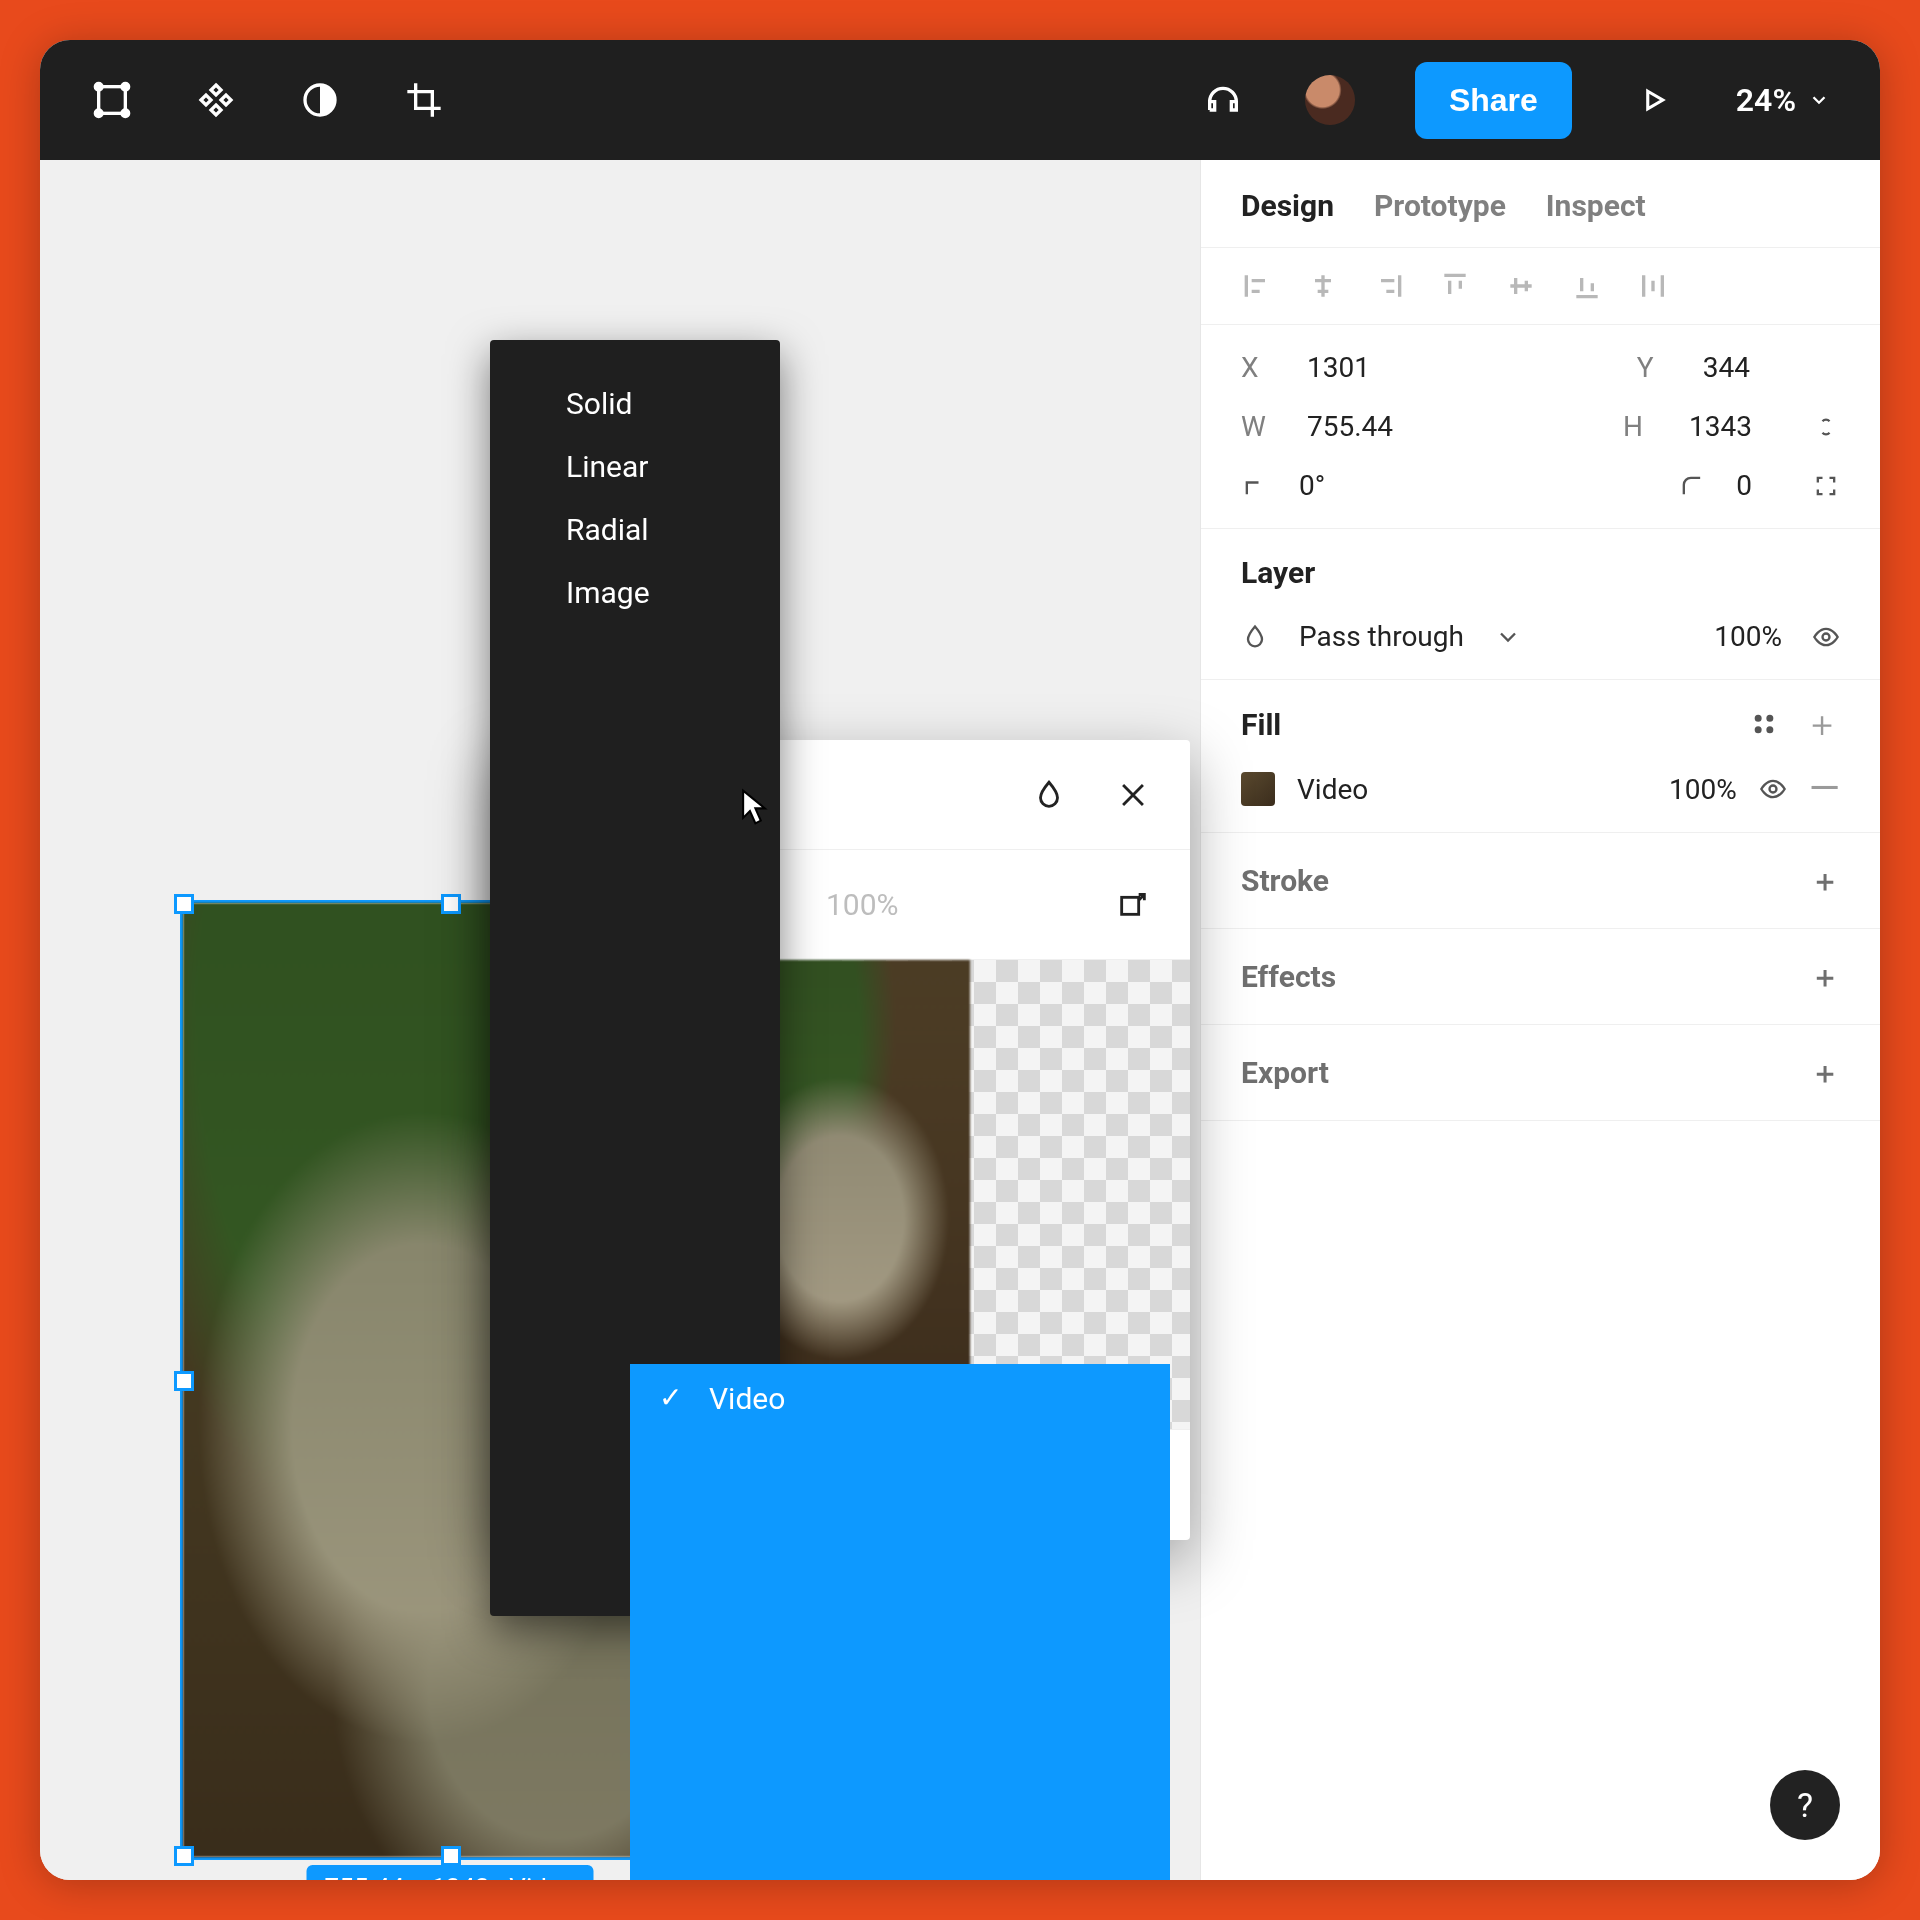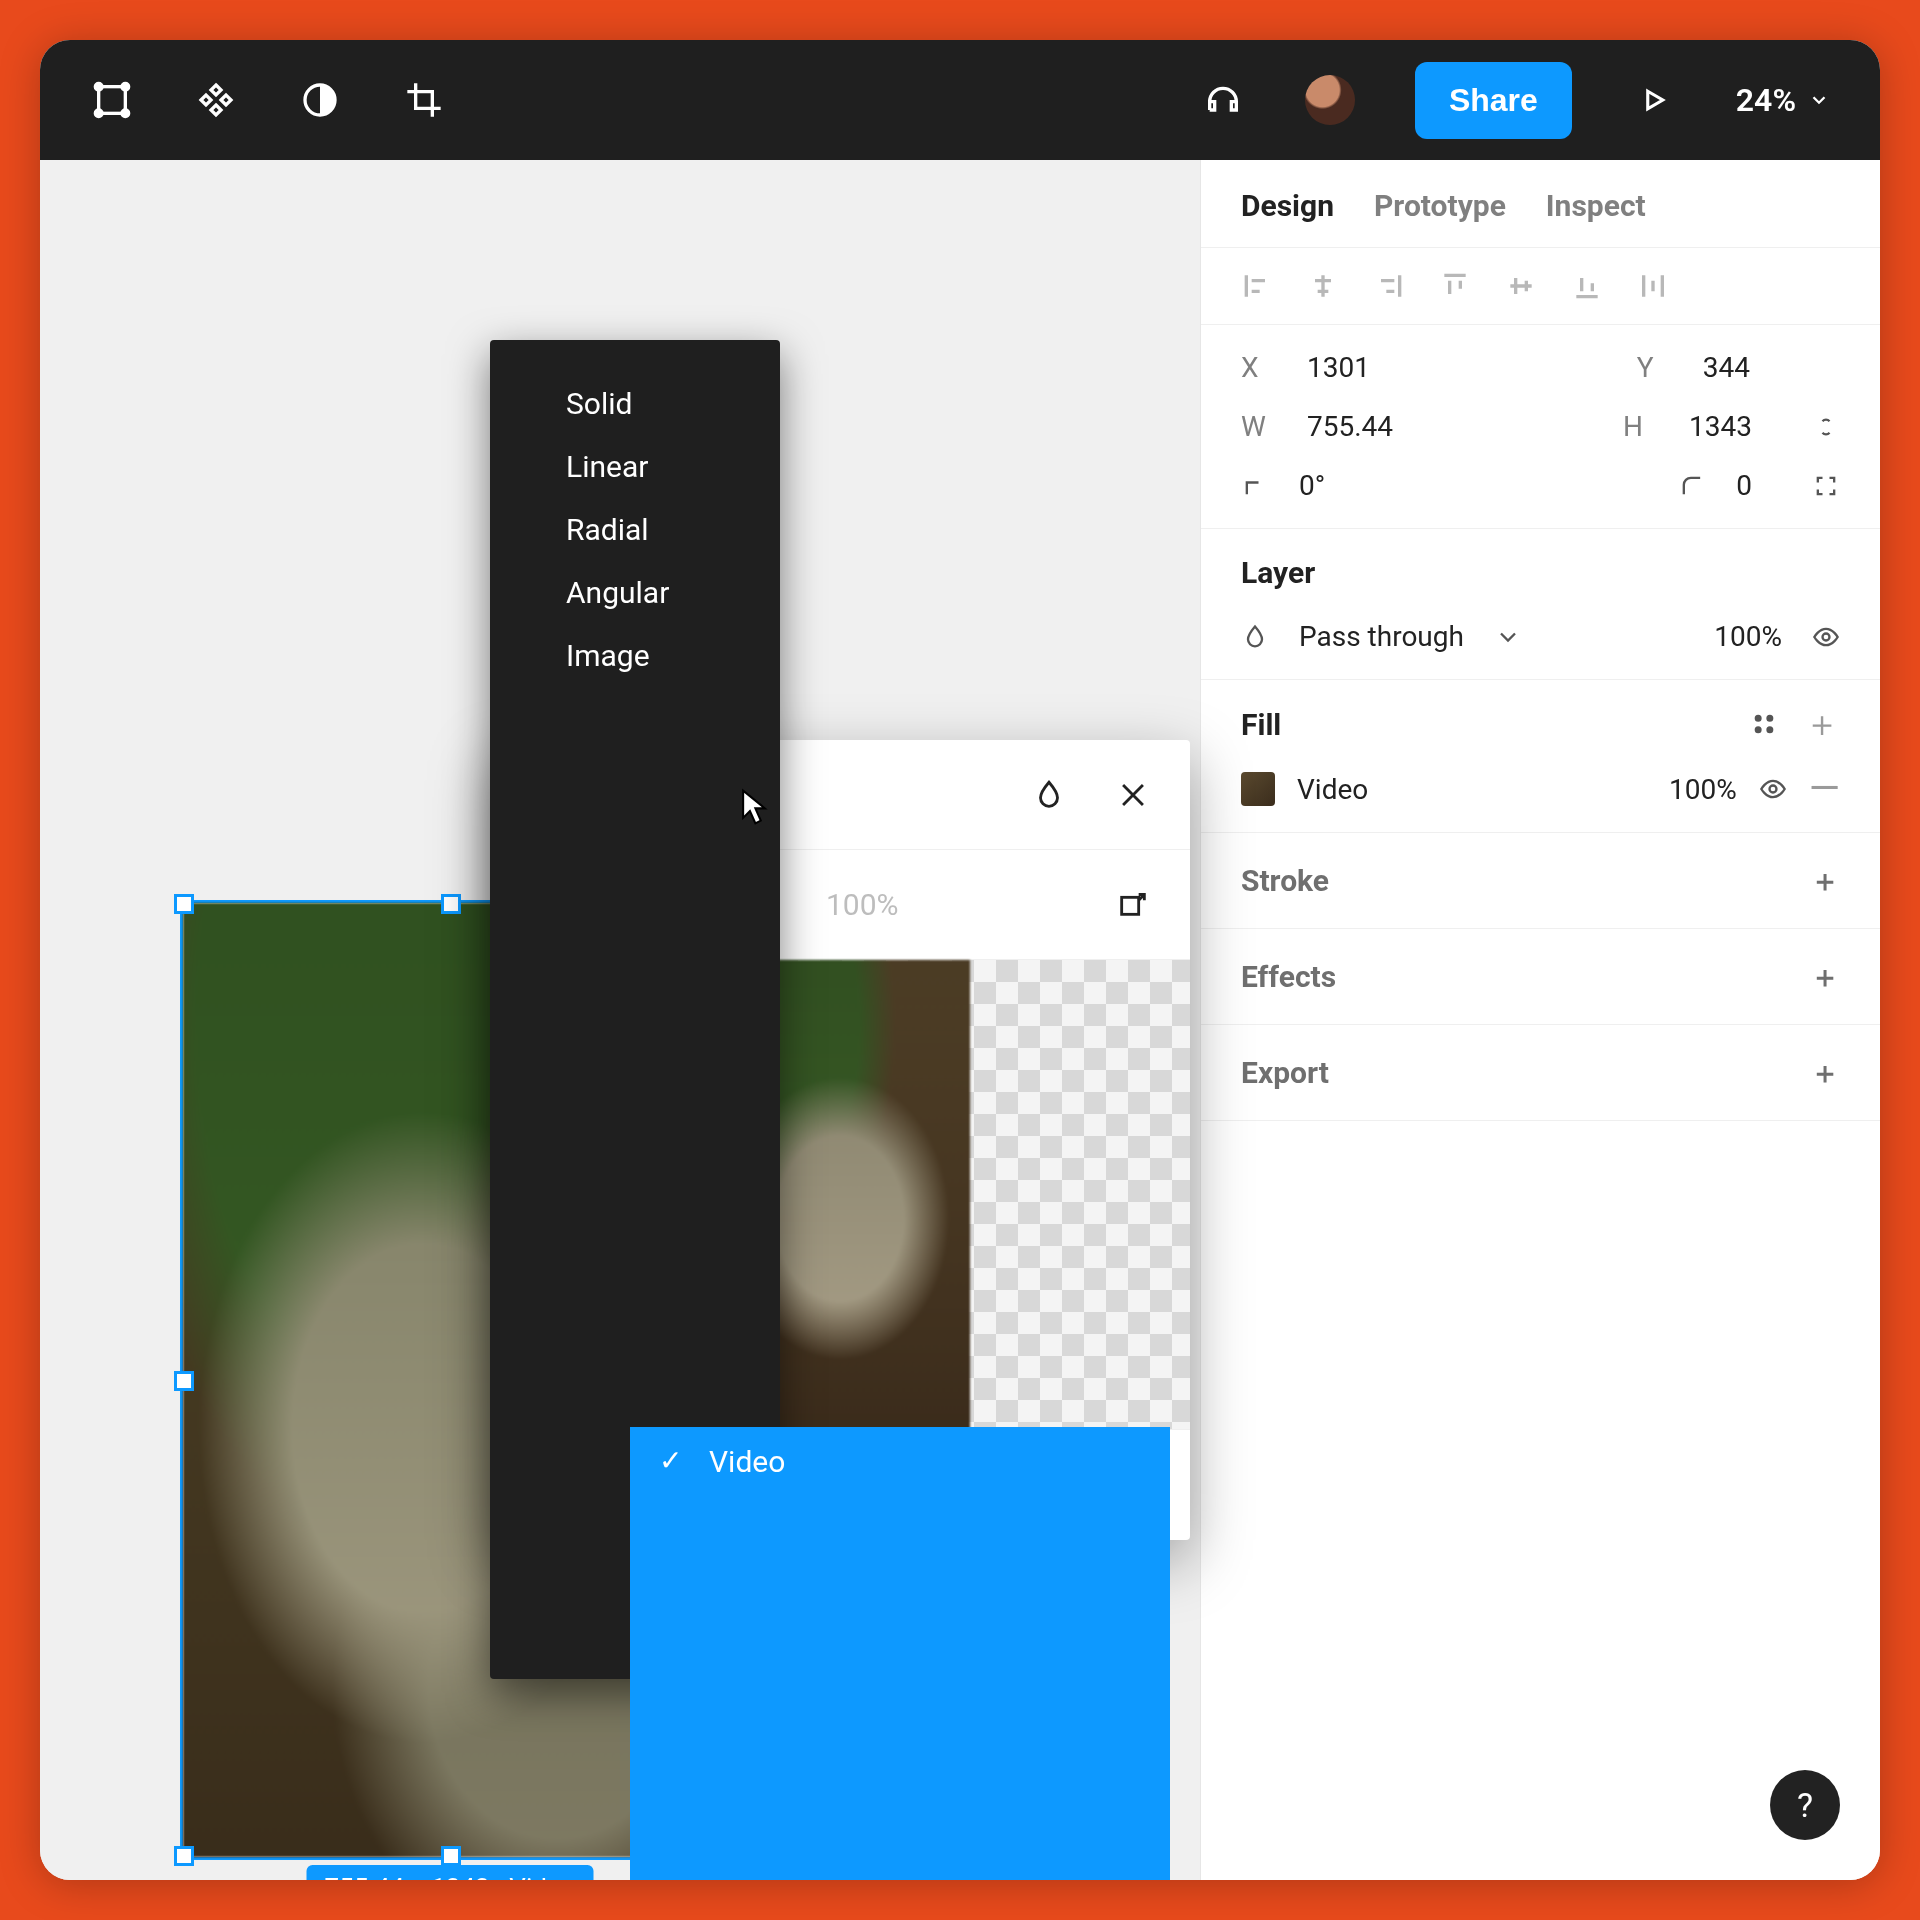--- a/index.html
+++ b/index.html
@@ -232,21 +232,20 @@
               <div class="knob"></div>
             </div>
           <div class="timecode">00:00</div>
         </div>
       </div>
 
       <div class="ddmenu">
         <div class="item">Solid</div>
         <div class="item">Linear</div>
         <div class="item">Radial</div>
-        <div class="item">Angular</div>
         <div class="item">Image</div>
         <div class="item sel">Video</div>
       </div>
       <div class="cursor">
         <svg viewBox="0 0 20 28">
             <path d="M2 2l0 20 5-5 4 9 4-2-4-9 7 0z" fill="#fff" stroke="#000" stroke-width="1.5"></path>
           </svg>
       </div>
     </div>
 

